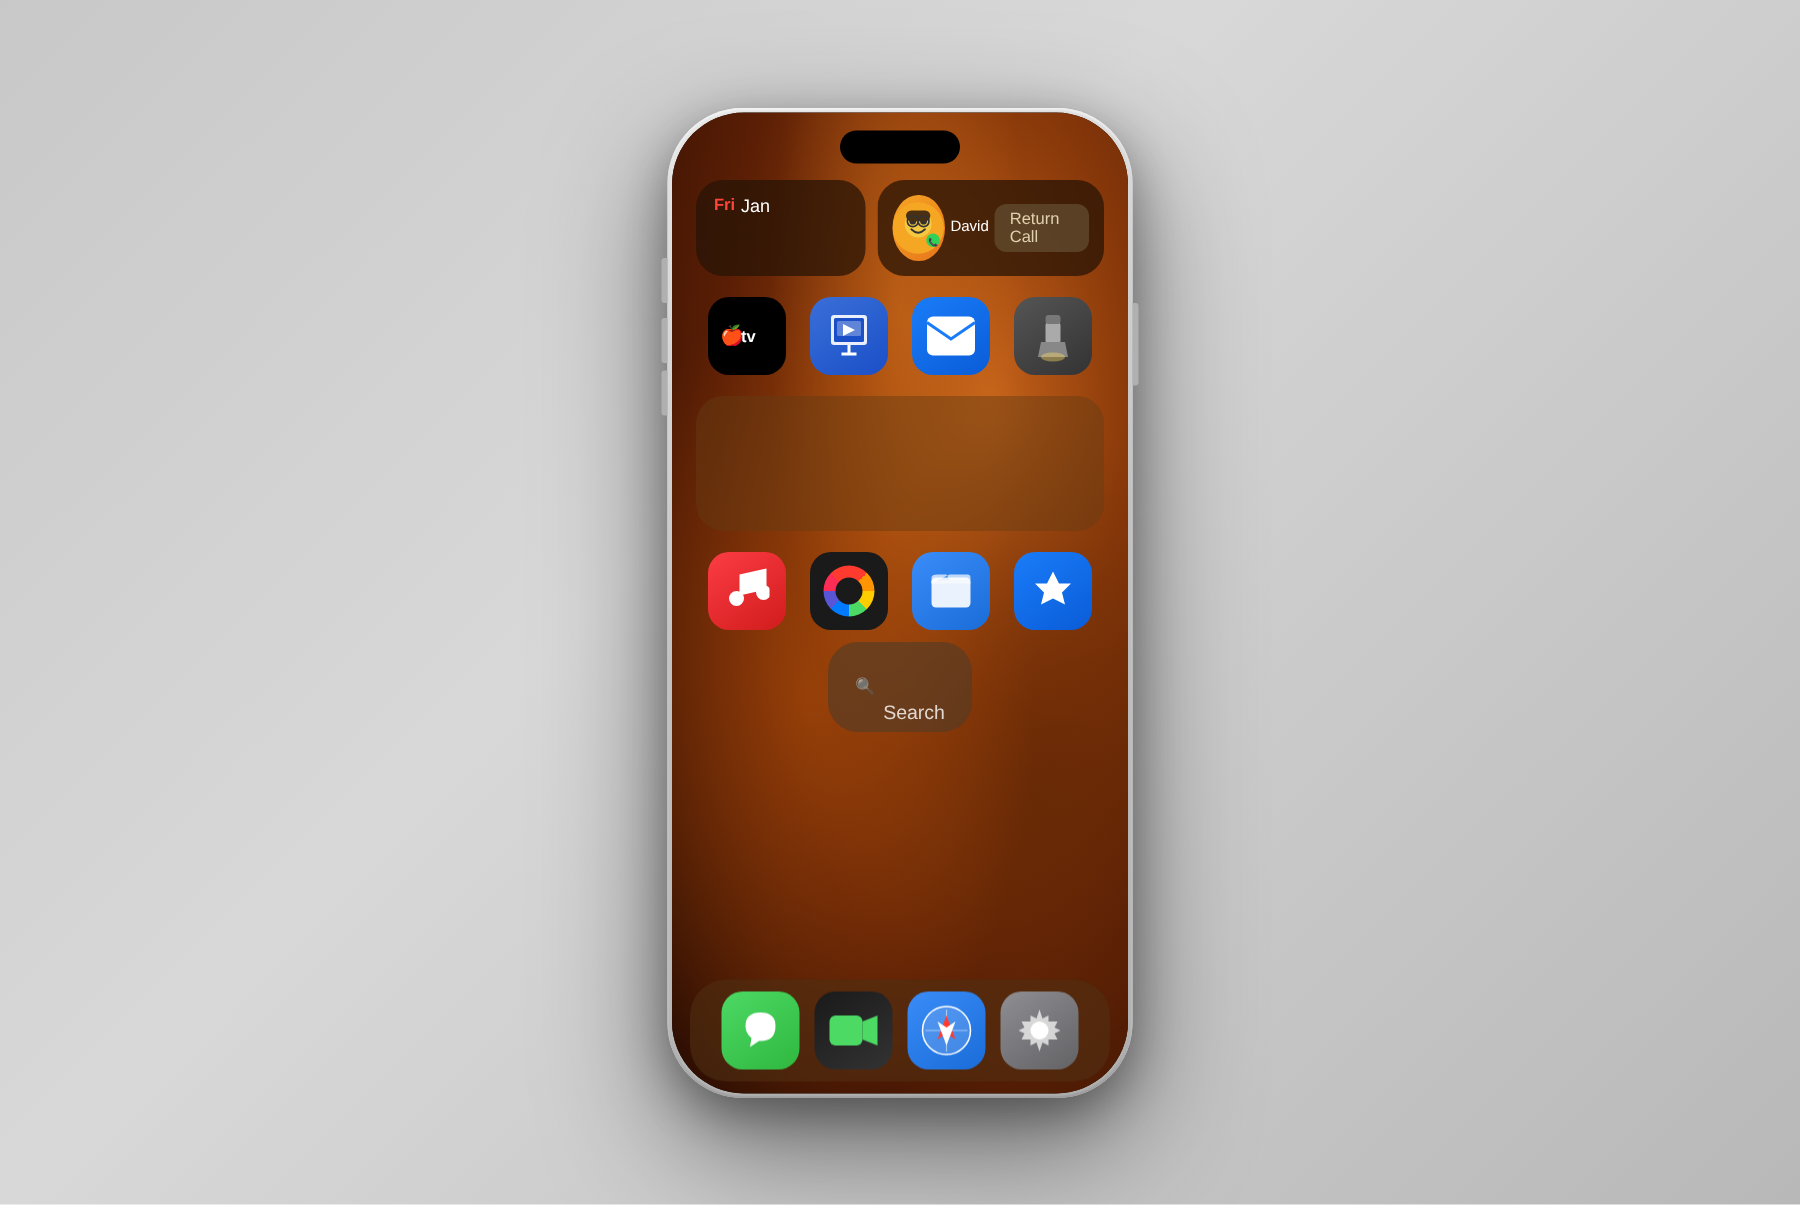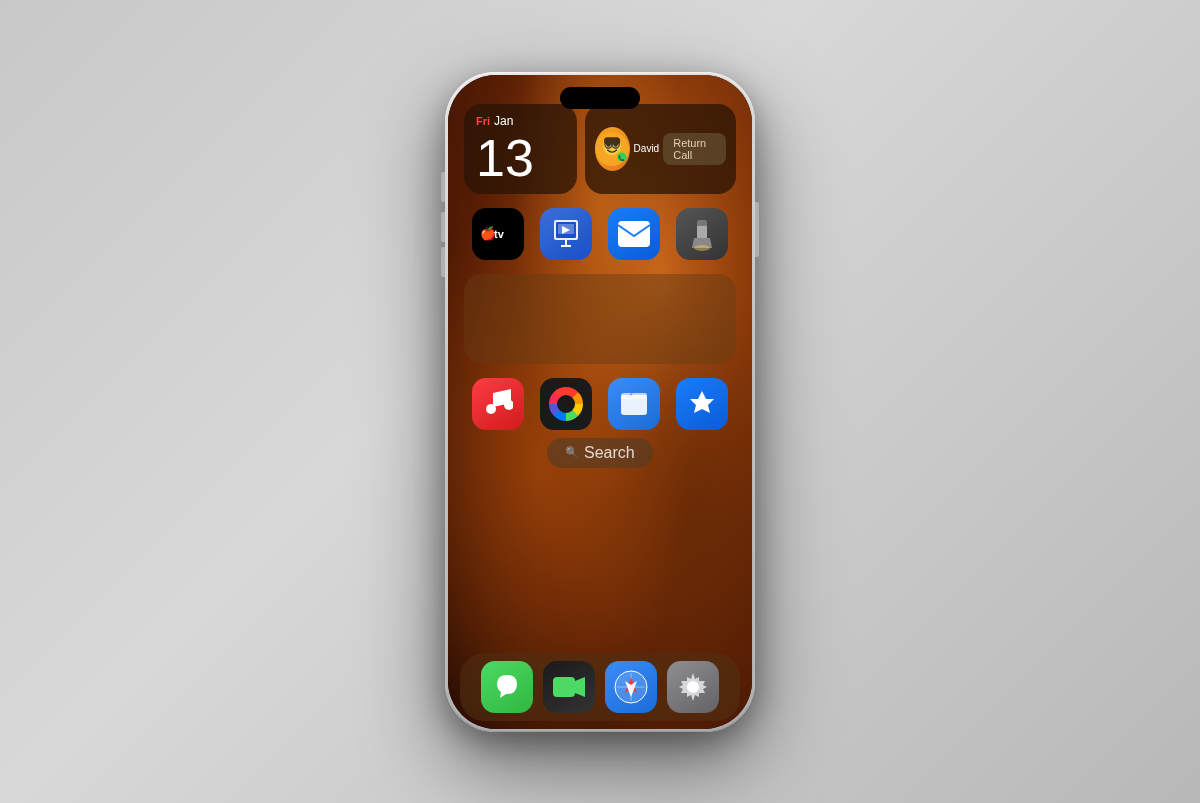--- a/index.html
+++ b/index.html
@@ -92,21 +92,21 @@
       z-index: 10;
     }
 
     .screen-content {
       position: absolute;
       inset: 0;
       z-index: 5;
       display: flex;
       flex-direction: column;
       align-items: center;
-      padding-top: 29px;
+      padding-top: 45px;
     }
 
     
     .widgets-row {
       display: flex;
       gap: 8px;
       margin-bottom: 14px;
       padding: 0 16px;
       width: 100%;
     }
@@ -268,22 +268,23 @@
       border-radius: 20px;
       padding: 6px 18px;
       display: flex;
       align-items: center;
       gap: 5px;
       margin-bottom: 12px;
     }
 
     .search-btn-text {
       color: rgba(255,255,255,0.8);
-      font-size: 16px;
+      font-size: 13px;
       font-weight: 400;
+      margin-top: 33px;
     }
 
     .search-icon-small {
       color: rgba(255,255,255,0.6);
       font-size: 11px;
     }
 
     
     .dock {
       width: calc(100% - 24px);
@@ -348,21 +349,20 @@
     <div class="dynamic-island"></div>
 
     <div class="screen-content">
 
       <div class="widgets-row">
         <div class="calendar-widget">
           <div class="cal-header">
             <span class="cal-fri">Fri</span>
             <span class="cal-month">Jan</span>
           </div>
-          <div class="cal-day">13</div>
         </div>
 
         <div class="contact-widget">
           <div class="contact-avatar">
 
             <svg width="38" height="38" viewBox="0 0 38 38">
               <circle cx="19" cy="19" r="19" fill="#f5a623"></circle>
               <circle cx="19" cy="16" r="10" fill="#f5c842"></circle>
               <circle cx="15" cy="14" r="2.5" fill="#333"></circle>
               <circle cx="23" cy="14" r="2.5" fill="#333"></circle>

